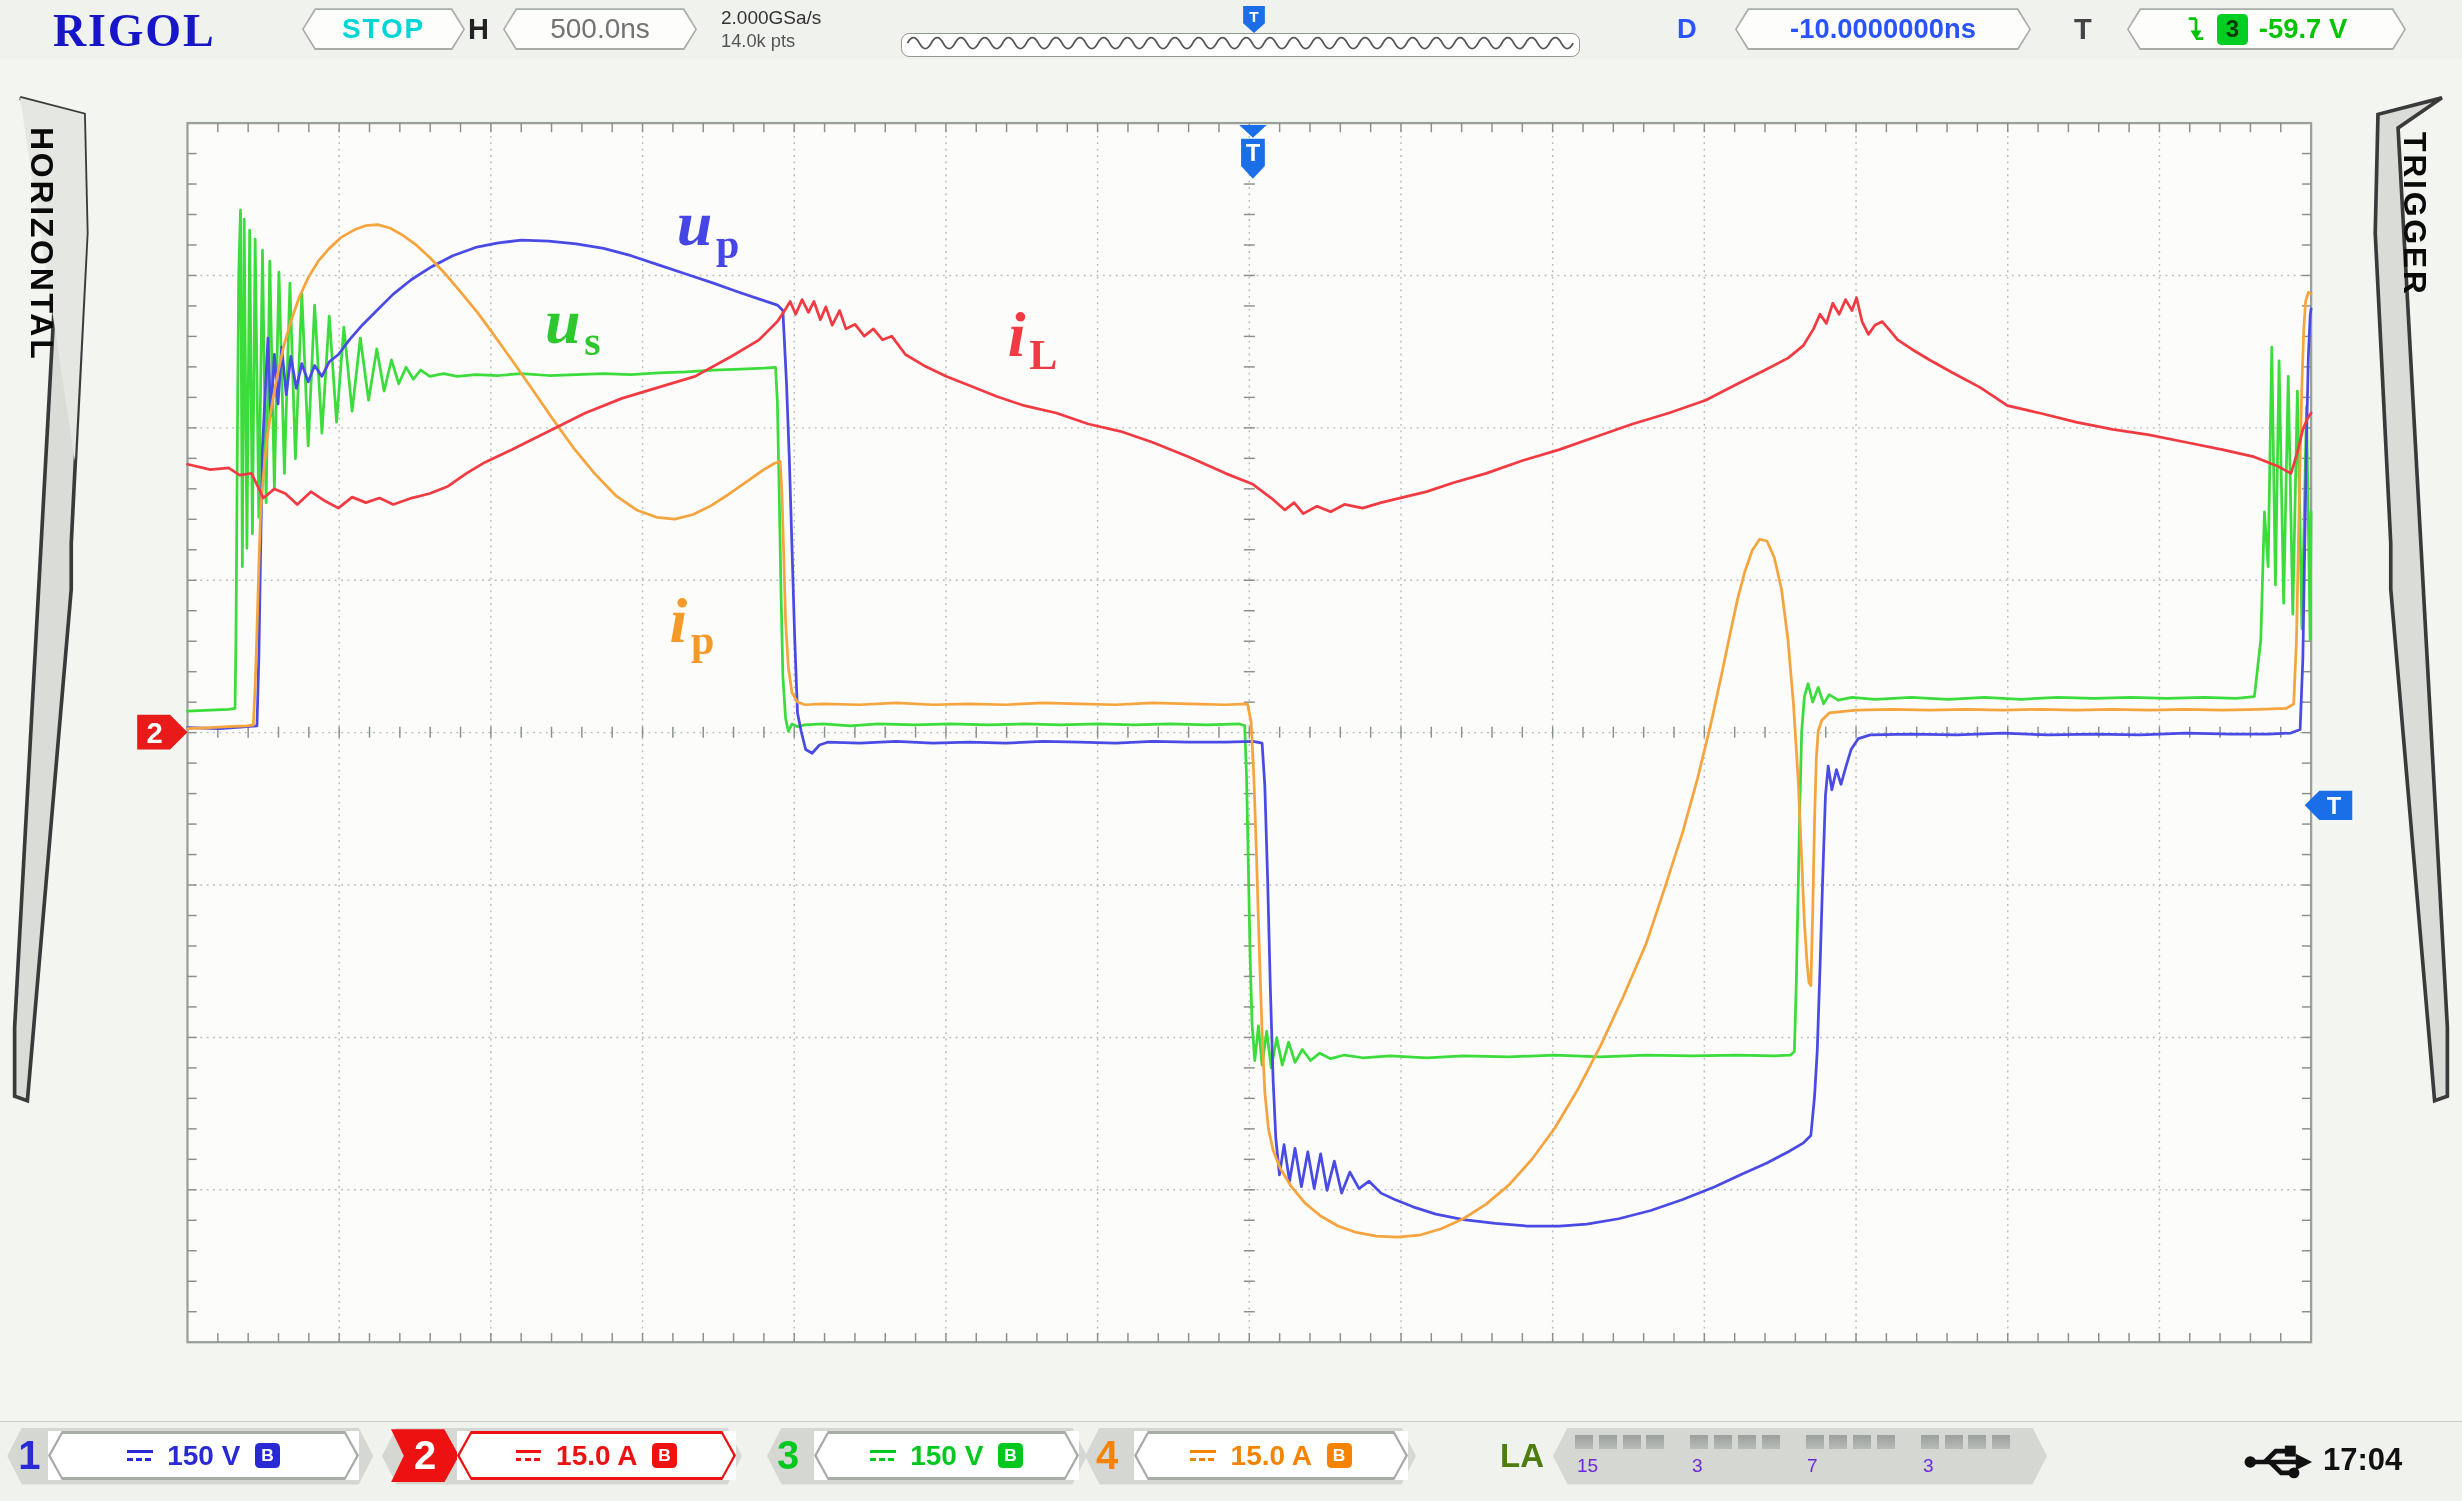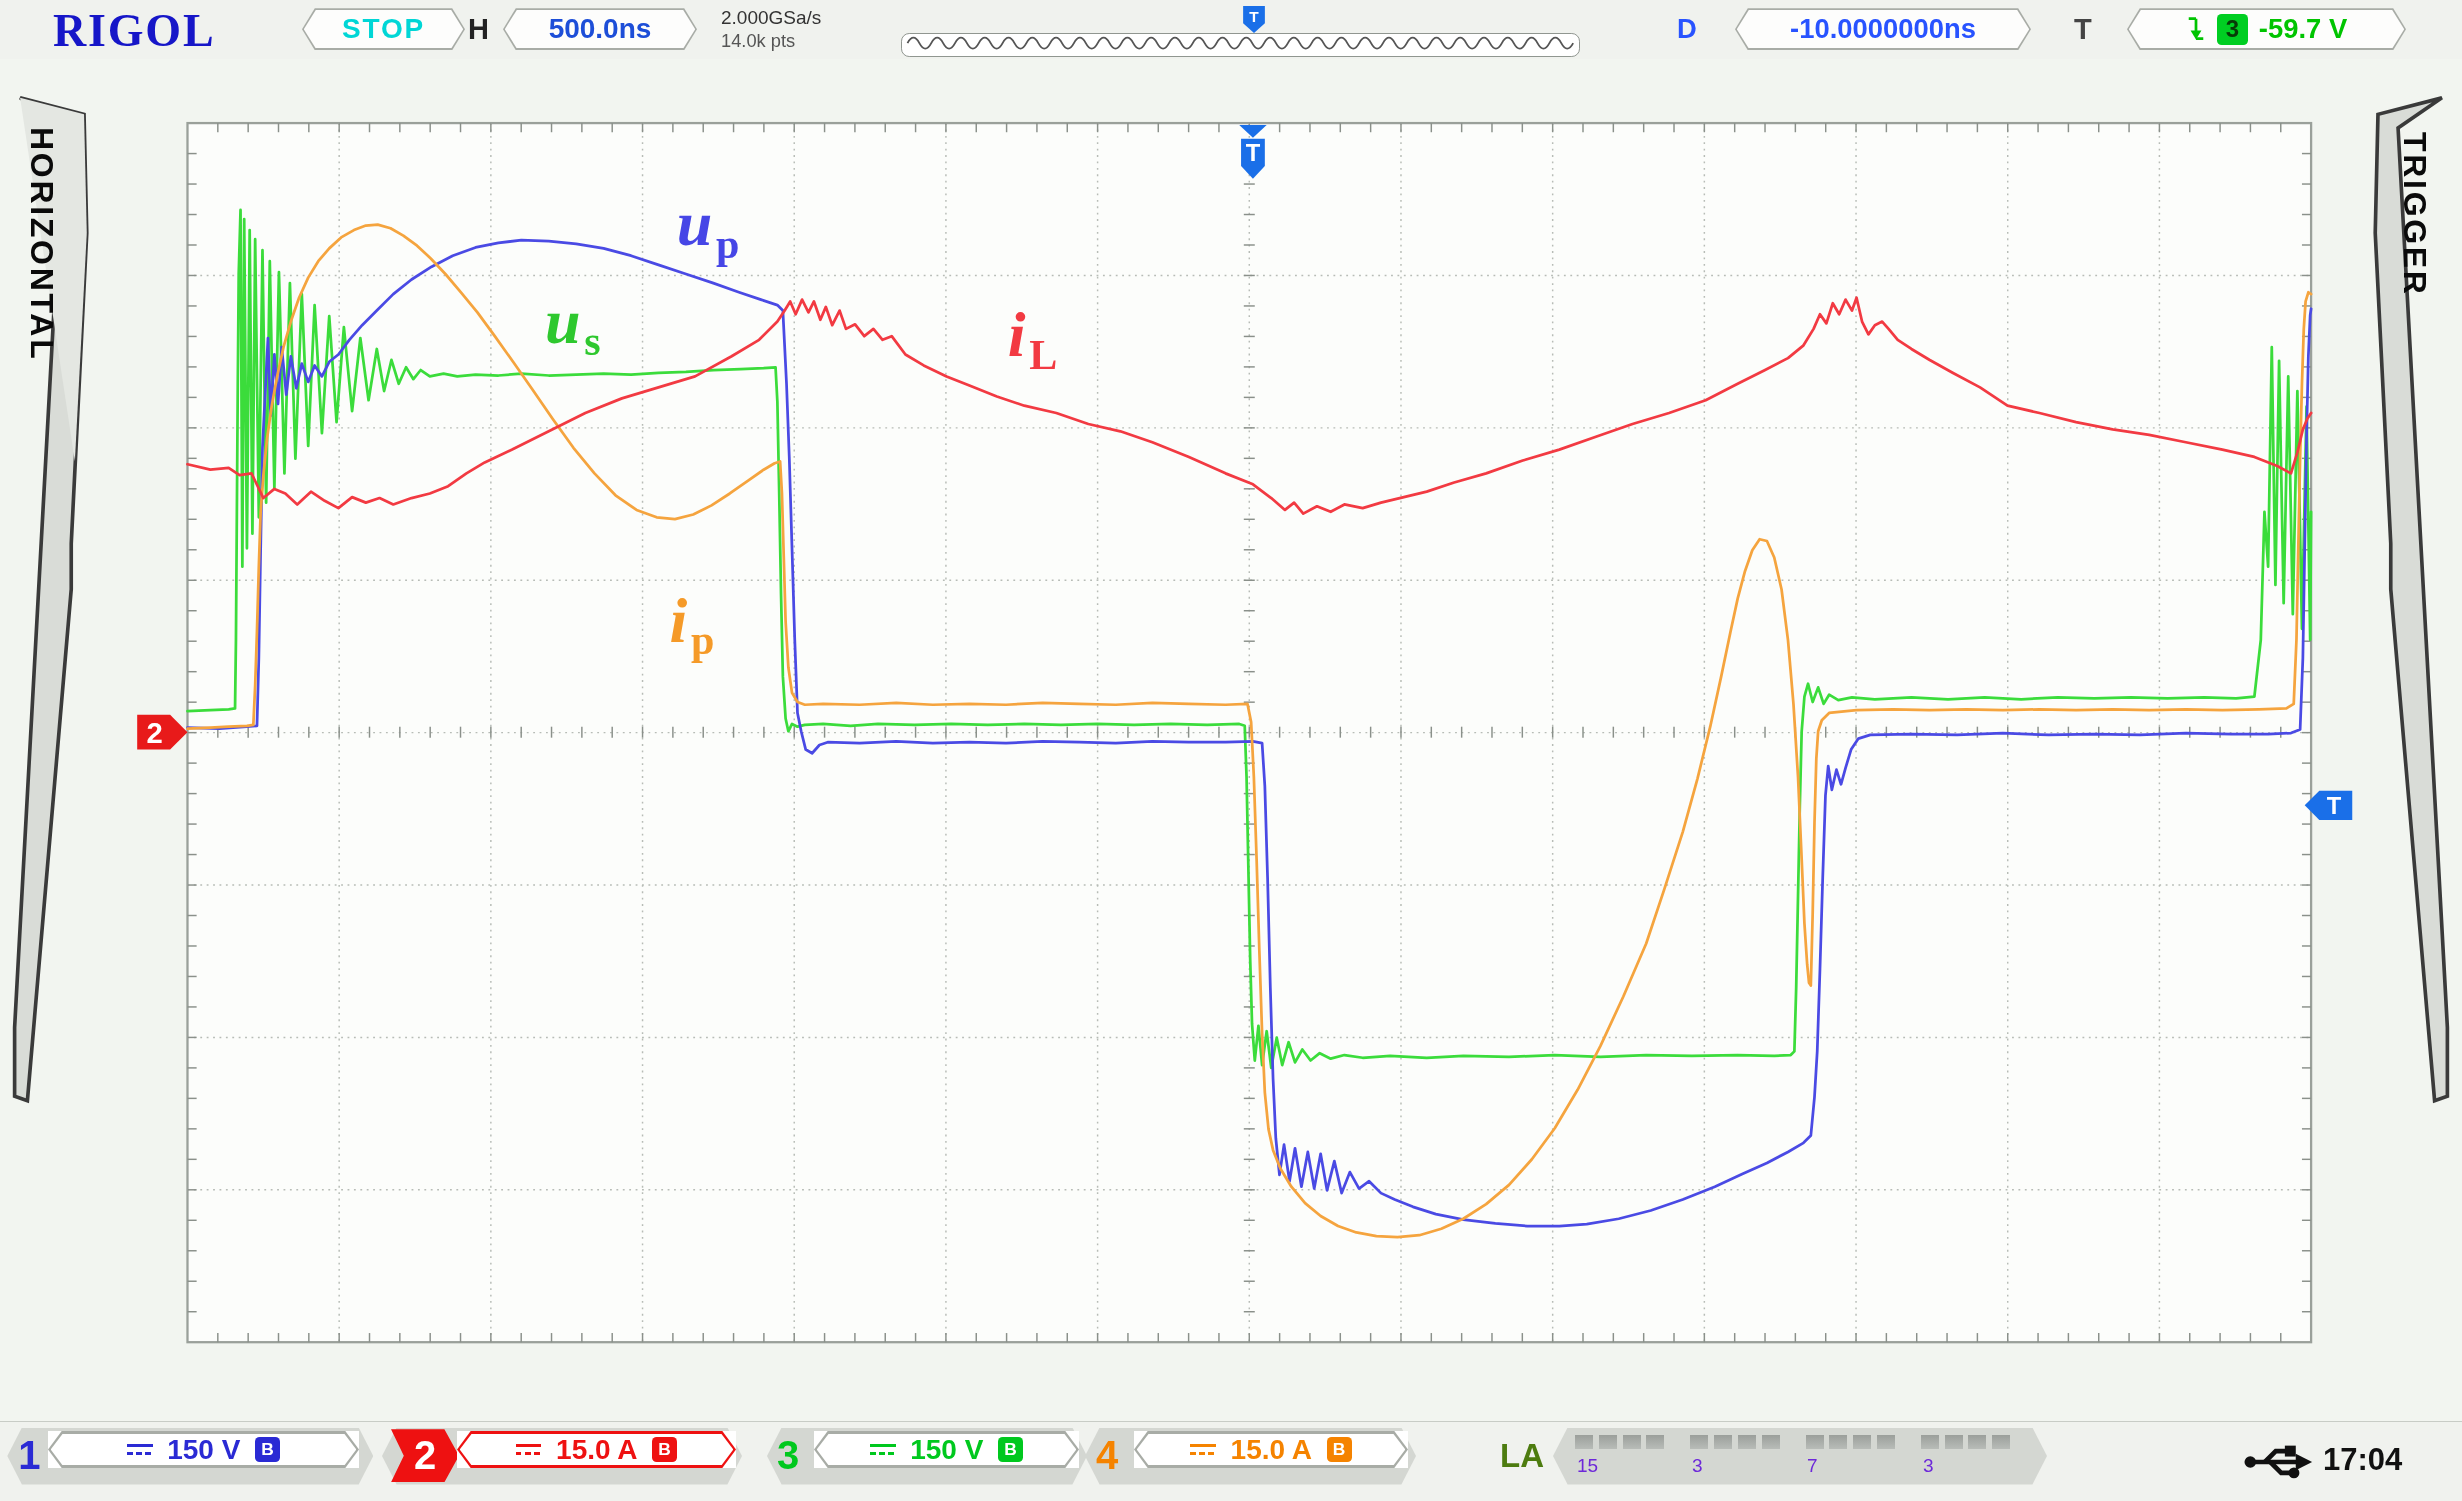--- a/index.html
+++ b/index.html
@@ -10,21 +10,21 @@
           border-bottom:1.8px solid #c8ccc6;padding-left:46px;}
   .logo{position:absolute;left:53px;top:3.7px;font-family:"Liberation Serif",serif;
         font-weight:bold;font-size:46px;color:#1616c8;letter-spacing:1.8px;}
   .chev{position:absolute;height:42px;top:8.2px;}
   .chev .cbg{position:absolute;inset:0;background:#a8aca6;
      clip-path:polygon(12.8px 0,calc(100% - 12.8px) 0,100% 50%,calc(100% - 12.8px) 100%,12.8px 100%,0 50%);}
   .chev .cin{position:absolute;inset:1.8px;background:#fdfdfc;
      clip-path:polygon(12px 0,calc(100% - 12px) 0,100% 50%,calc(100% - 12px) 100%,12px 100%,0 50%);}
   .chev .ct{position:relative;display:flex;width:100%;height:100%;align-items:center;justify-content:center;gap:11px;}
   .stoptxt{color:#00d6d6;font-weight:bold;font-size:28px;letter-spacing:1.8px;}
-  .tbtxt{color:#1d4ed8;font-weight:bold;font-size:28px;}
+  .tbtxt{color:#737373;font-weight:normal;font-size:28px;}
   .toplbl{position:absolute;top:12.8px;font-weight:bold;font-size:29px;color:#222;}
   #srate{position:absolute;left:721px;top:6.4px;font-size:19px;color:#333;line-height:23px;}
   #srate .pts{color:#555;font-size:18.3px;}
   #membar{position:absolute;left:901px;top:33px;width:677px;height:22px;background:#fff;
           border:1.8px solid #909690;border-radius:8.2px;}
   #membar svg{position:absolute;left:0;top:0;}
   .memT{position:absolute;left:1242px;top:4.6px;width:24px;height:29px;}
   .dtxt{color:#2853ff;font-weight:bold;font-size:27.4px;}
   .lvltxt{color:#00c400;font-weight:bold;font-size:27.4px;}
   .srcbadge{display:inline-flex;align-items:center;justify-content:center;width:31px;height:31px;
@@ -34,21 +34,21 @@
   #plot{position:absolute;left:0;top:0;}
   .sidepanel{position:absolute;pointer-events:auto;}
   .ptext{position:absolute;font-weight:bold;font-size:32px;color:#0a0a0a;letter-spacing:2.7px;
          transform:rotate(90deg);transform-origin:left top;white-space:nowrap;}
   
   #botbar{position:absolute;left:0;top:1421px;width:2462px;height:80px;background:#f0f2ee;
           border-top:1.8px solid #c8ccc6;}
   .pad{position:absolute;top:5.5px;height:57px;background:#d4d7d2;
        clip-path:polygon(14.6px 0,calc(100% - 14.6px) 0,100% 50%,calc(100% - 14.6px) 100%,14.6px 100%,0 50%);}
   .chnum{position:absolute;font-weight:bold;font-size:40px;top:11px;}
-  .chbox{position:absolute;top:9.1px;height:37px;background:#fff;}
+  .chbox{position:absolute;top:9.1px;height:49px;background:#fff;}
   .chbox .bbg{position:absolute;inset:0;
      clip-path:polygon(13.7px 0,calc(100% - 13.7px) 0,100% 50%,calc(100% - 13.7px) 100%,13.7px 100%,0 50%);}
   .chbox .bin{position:absolute;inset:2.7px;background:#fff;
      clip-path:polygon(12px 0,calc(100% - 12px) 0,100% 50%,calc(100% - 12px) 100%,12px 100%,0 50%);}
   .chbox .bct{position:relative;display:flex;width:100%;height:100%;align-items:center;justify-content:center;gap:14.6px;}
   .scaletxt{font-weight:bold;font-size:28px;}
   .bbadge{display:inline-flex;align-items:center;justify-content:center;width:25px;height:25px;
           border-radius:4.6px;color:#fff;font-weight:bold;font-size:17.4px;}
   .coup{display:inline-block;width:25.6px;}
   .coup .cs{height:0;border-top:3.7px solid;}

